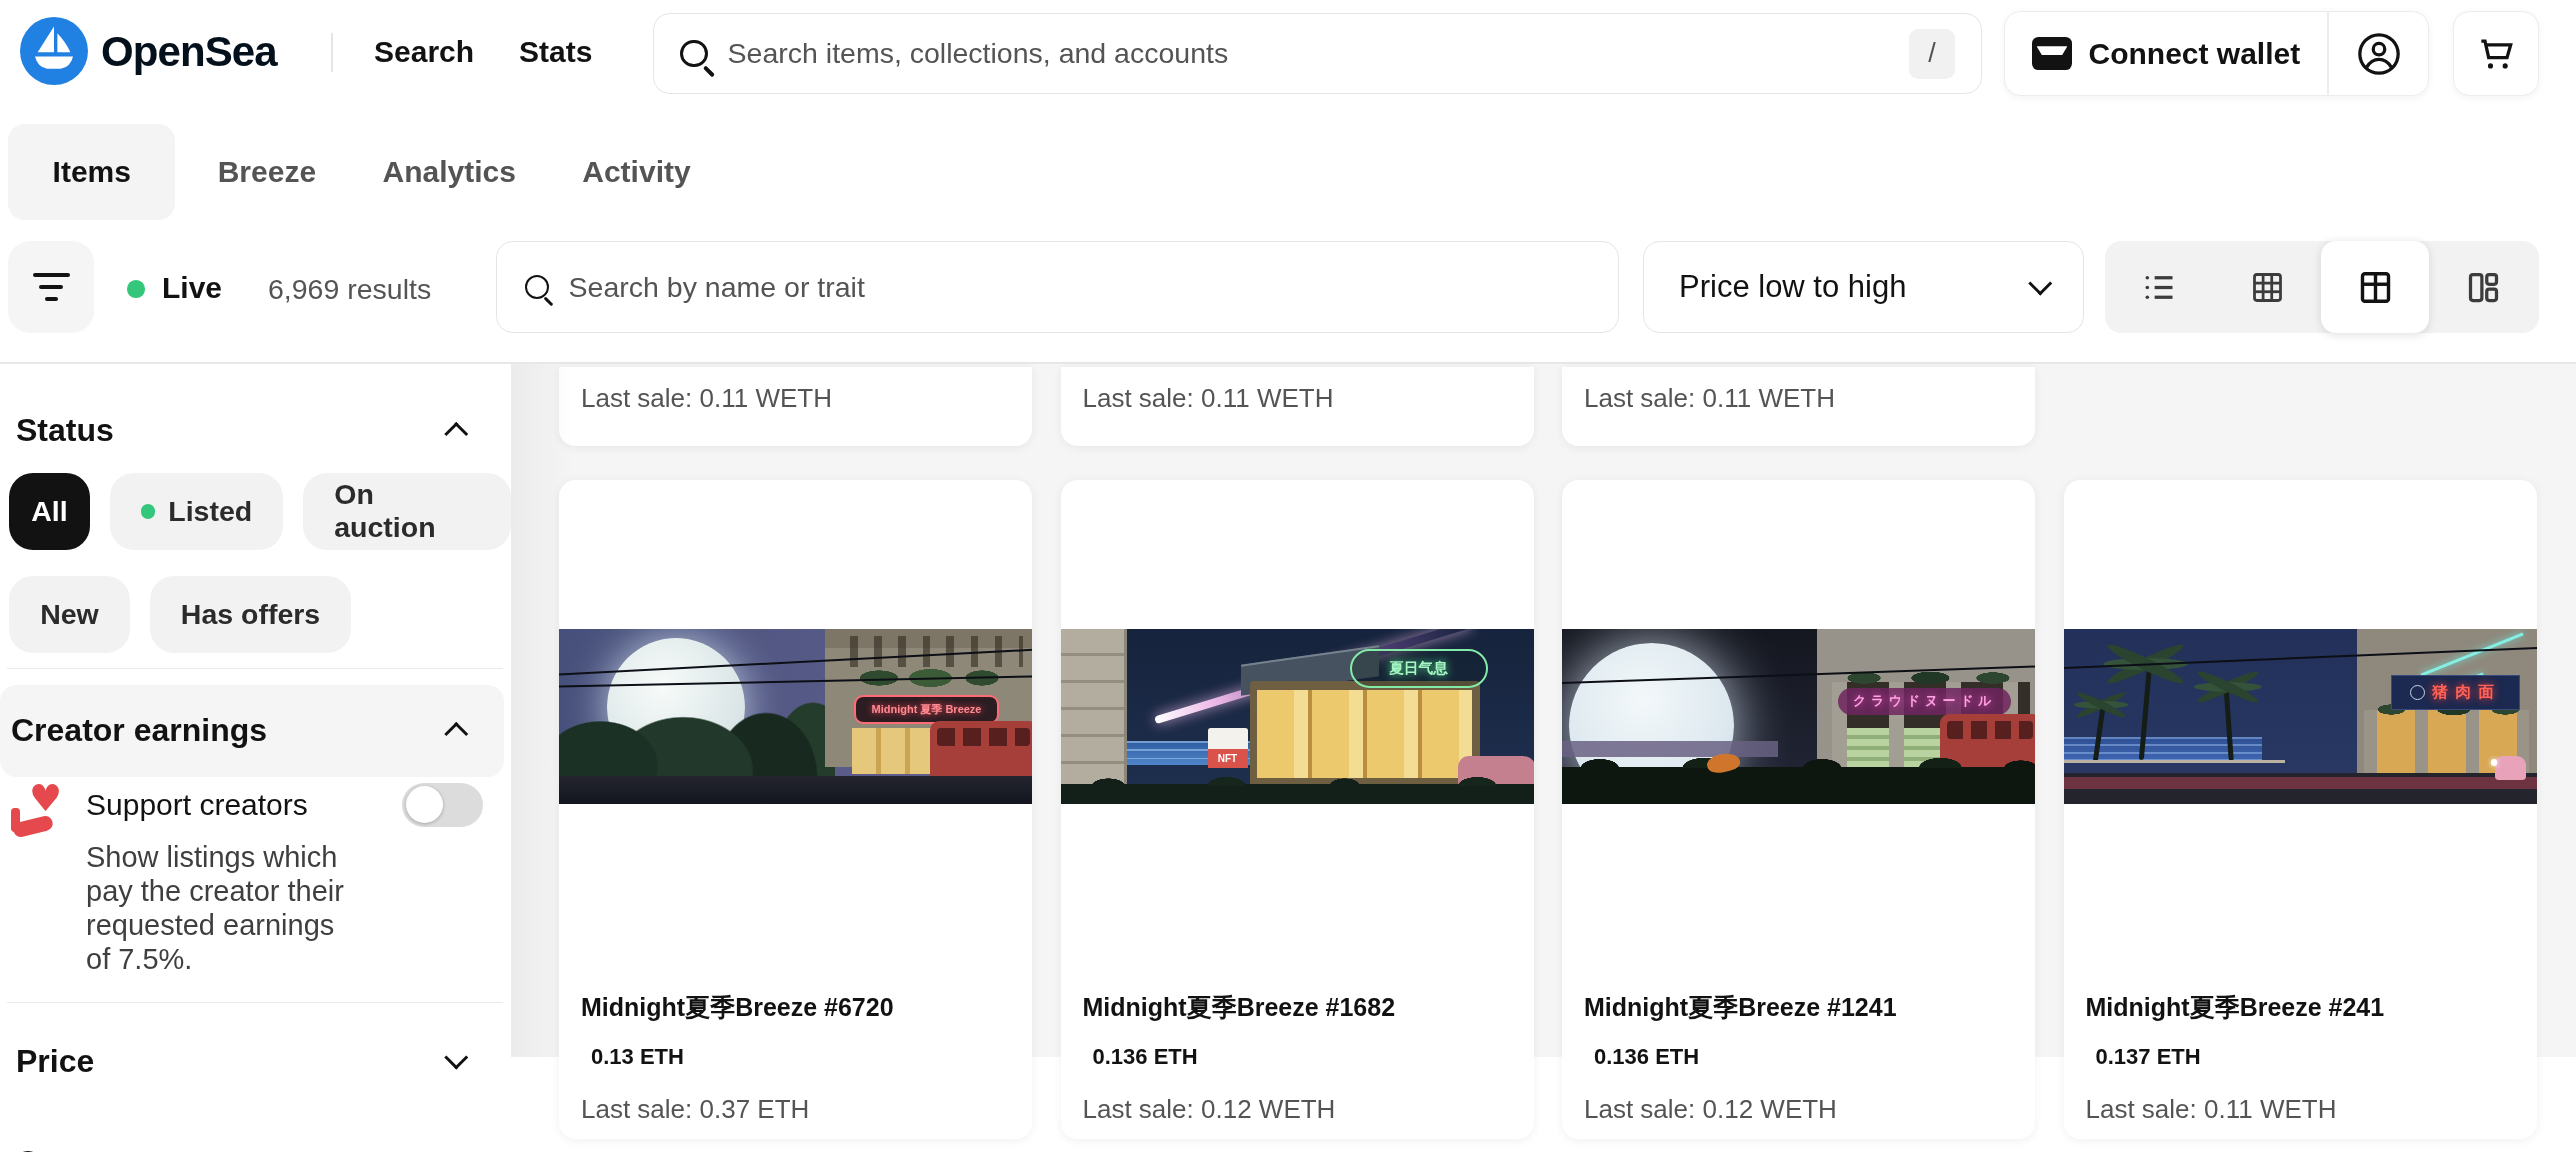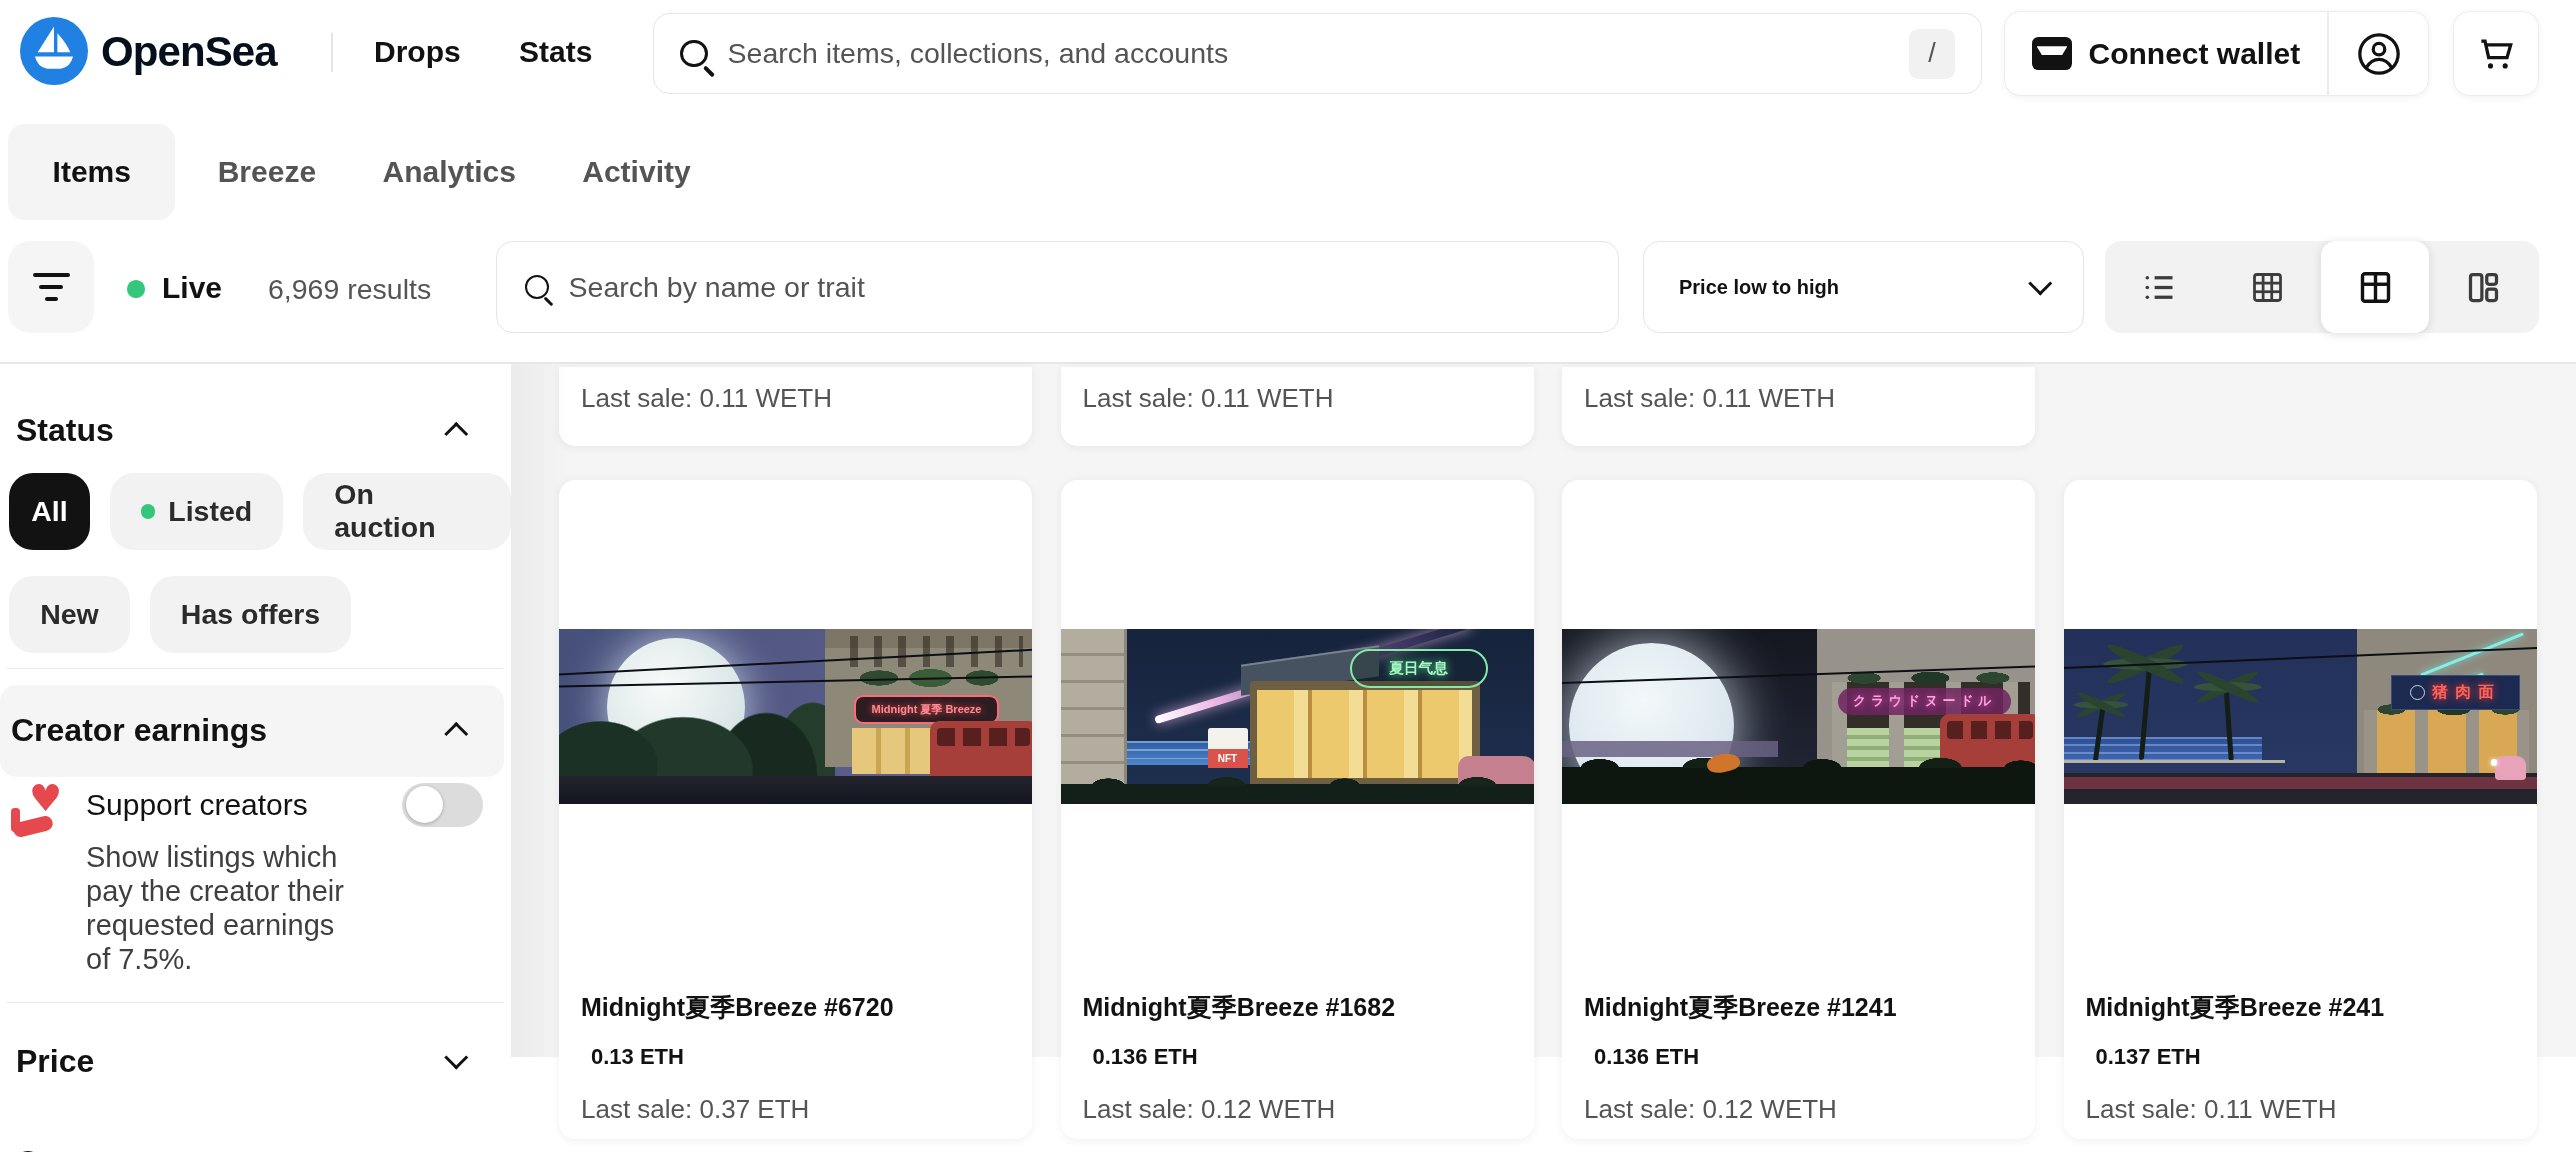--- a/index.html
+++ b/index.html
@@ -53,21 +53,21 @@
   .toolbar .searchbar2 { position:absolute; left:496px; top:0; width:1123px; height:92px; background:#fff;
     border:1.8px solid #e4e4e4; border-radius:16.5px; display:flex; align-items:center; padding:0 27.6px; }
   .searchbar2 .mag { width:24px; height:24px; border-width:2.8px; }
   .searchbar2 .mag::after { width:2.8px; height:11px; left:20px; top:19.3px; }
   .searchbar2 input { border:none; outline:none; flex:1; font-size:28.5px; margin-left:20px;
     font-family:"Liberation Sans","DejaVu Sans",sans-serif; }
   .searchbar2 input::placeholder { color:#545454; opacity:1; }
   .sortbox { position:absolute; left:1643px; top:0; width:441px; height:92px; background:#fff;
     border:1.8px solid #e4e4e4; border-radius:16.5px; display:flex; align-items:center;
     justify-content:space-between; padding:0 35px; cursor:pointer; }
-  .sort-label { font-size:20px; font-weight:700; }
+  .sort-label { font-size:31px; font-weight:400; }
   .chev { width:16.5px; height:16.5px; border-right:3.7px solid #121212; border-bottom:3.7px solid #121212; }
   .chev-down { transform:rotate(45deg); margin-top:-7.4px; }
   .chev-up { transform:rotate(-135deg); margin-top:7.4px; }
   .views { position:absolute; left:2105px; top:0; width:434px; height:92px; background:#f2f2f2;
     border-radius:16.5px; display:flex; }
   .viewcell { width:108px; height:92px; display:flex; align-items:center; justify-content:center; cursor:pointer; }
   .viewcell.active { background:#fff; border-radius:14.7px; box-shadow:0 1.8px 9.2px rgba(0,0,0,.12); }
   .viewcell svg { stroke:#3c3c3c; }
   .viewcell.active svg { stroke:#121212; }
 
@@ -256,21 +256,21 @@
 <div class="topnav">
   <div class="logo">
     <svg viewBox="0 0 100 100" width="68" height="68">
       <path d="M50 14 L50 52 L26 52 Z" fill="#fff"></path>
       <path d="M55 24 L55 52 L74 52 Q68 38 55 24 Z" fill="#fff"></path>
       <path d="M22 58 L78 58 Q74 74 60 76 L40 76 Q26 74 22 58 Z" fill="#fff"></path>
     </svg>
   </div>
   <div class="brand">OpenSea</div>
   <div class="nav-divider"></div>
-  <div class="nav-link nav-drops">Drops</div>
+  <div class="nav-link nav-drops">Search</div>
   <div class="nav-link nav-stats">Stats</div>
   <div class="searchbar">
     <div class="mag"></div>
     <input type="text" placeholder="Search items, collections, and accounts" style="">
     <div class="slash-badge">/</div>
   </div>
   <div class="wallet-group">
     <div class="wallet-btn">
       <span class="wallet-ic"></span>
       <span class="wallet-label">Connect wallet</span>

